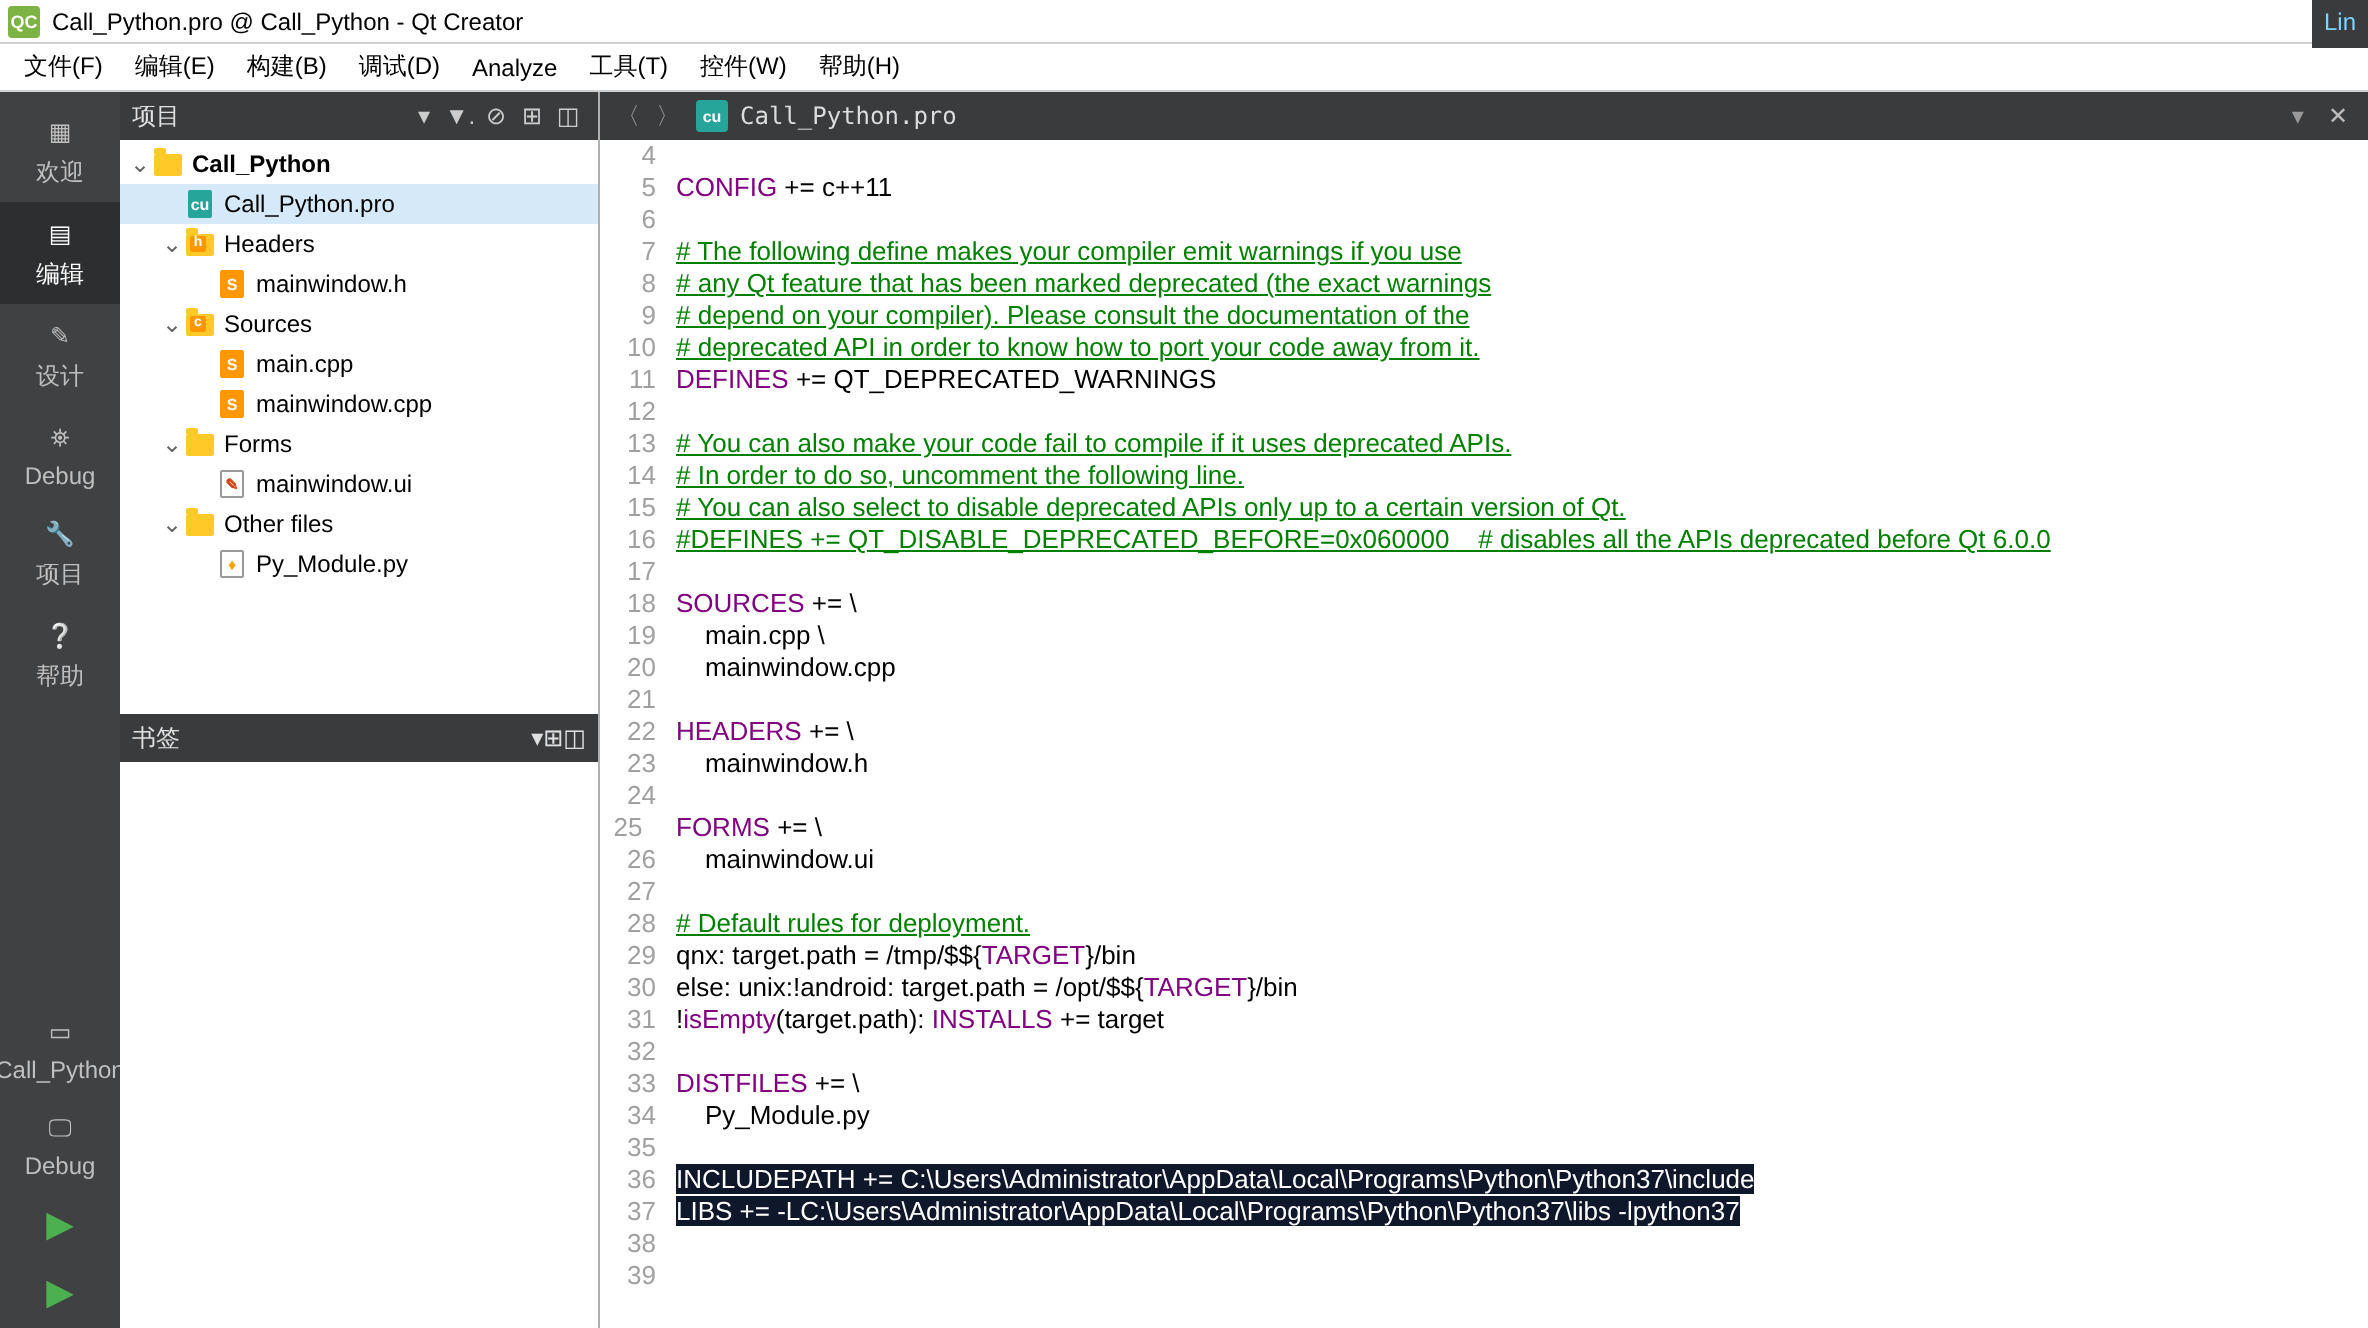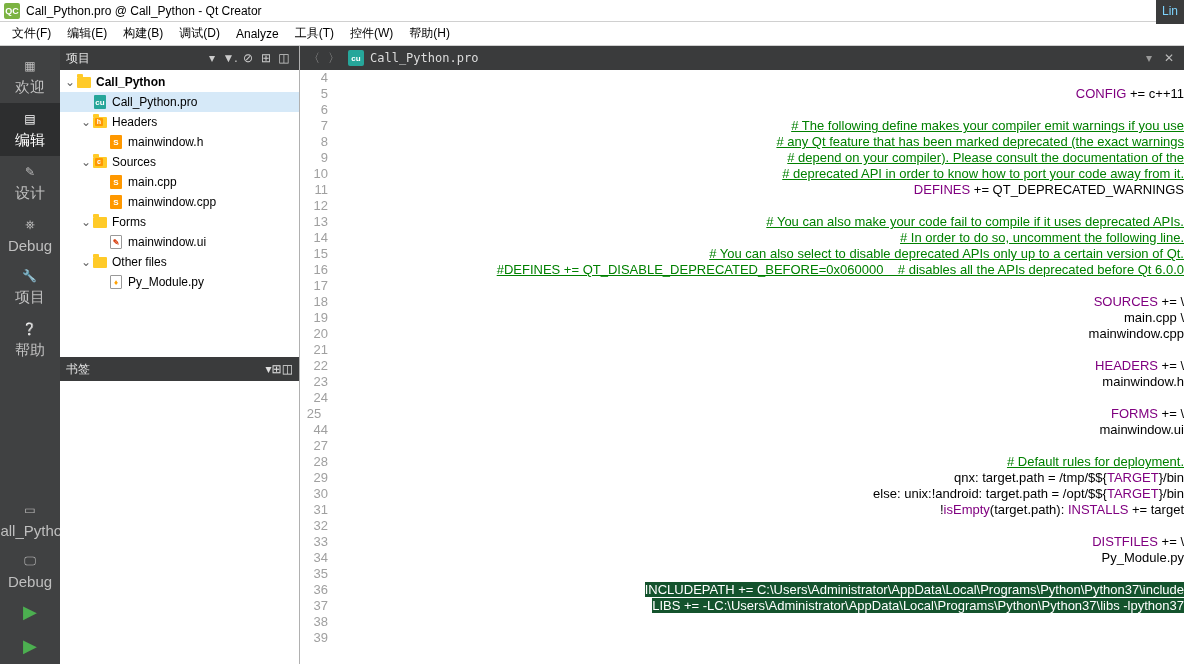--- a/index.html
+++ b/index.html
@@ -14,21 +14,21 @@
 .menubar .mi { padding:2px 8px; cursor:default; }
 
 
 .main { display:flex; height:618px; }
 
 
 .ribbon { width:60px; background:#404142; display:flex; flex-direction:column; align-items:center; padding-top:4px; color:#bfbfbf; }
 .ribbon .ritem { width:100%; display:flex; flex-direction:column; align-items:center; padding:6px 0; cursor:pointer; }
 .ribbon .ritem.active { background:#2d2e2f; color:#fff; }
 .ribbon .ritem .ricon { width:24px; height:20px; display:flex; align-items:center; justify-content:center; margin-bottom:2px; }
-.ribbon .ritem .rlabel { font-size:15px; text-align:center; }
+.ribbon .ritem .rlabel { font-size:12px; text-align:center; }
 .ribbon .spacer { flex:1; }
 
 
 .projpanel { width:240px; background:#fff; border-right:1px solid #b0b0b0; display:flex; flex-direction:column; }
 .panelhdr { height:24px; background:#3a3b3c; color:#e0e0e0; display:flex; align-items:center; padding:0 6px; font-size:12px; }
 .panelhdr .hlabel { flex:1; }
 .panelhdr .hbtn { width:18px; text-align:center; color:#ccc; cursor:pointer; }
 .tree { flex:1; overflow:auto; padding:2px 0; font-size:12px; }
 .node { display:flex; align-items:center; height:20px; padding-left:4px; cursor:default; }
 .node .tw { width:12px; text-align:center; color:#666; }
@@ -46,24 +46,24 @@
 .editor { flex:1; display:flex; flex-direction:column; background:#fff; }
 .edbar { height:24px; background:#3a3b3c; display:flex; align-items:center; padding:0 4px; color:#ddd; }
 .edbar .navbtn { width:20px; text-align:center; color:#999; cursor:pointer; }
 .edbar .brand { width:16px; height:16px; background:#26a69a; border-radius:2px; margin:0 4px; display:flex; align-items:center; justify-content:center; font-size:8px; color:#fff; font-weight:bold; }
 .edbar .fname { flex:1; font-family:"Consolas",monospace; padding-left:2px; }
 .edbar .drop { color:#999; padding:0 6px; }
 .edbar .close { color:#bbb; padding:0 6px; cursor:pointer; }
 .code { flex:1; display:flex; font-family:"Consolas","Courier New",monospace; font-size:13px; line-height:16px; overflow:hidden; background:#fff; position:relative; }
 .gutter { width:36px; text-align:right; color:#a0a0a0; padding-right:8px; user-select:none; background:#fff; }
 .lines { flex:1; white-space:pre; padding-left:2px; }
-.lines .ln { height:16px;text-align:right; }
+.lines .ln { height:16px; }
 .kw { color:#800080; }
 .cm { color:#008000;text-decoration:underline; }
-.selline { background:#14532d; color:#fff; display:inline; }
+.selline { background:#0f172a; color:#fff; display:inline; }
 .watermark { position:absolute; right:10px; bottom:4px; color:#d0d0d0; font-size:13px; font-family:Arial; }
 .linetag { position:absolute; top:0; right:0; background:#3a3b3c; color:#7dd3fc; padding:4px 6px 0 6px; height:24px; font-size:12px; }
 </style>
 </head>
 <body>
 
 <div class="titlebar">
   <div class="logo">QC</div>
   <span>Call_Python.pro @ Call_Python - Qt Creator</span>
 </div>
@@ -271,21 +271,21 @@
           <div style="height: 16px;">16</div>
           <div style="height: 16px;">17</div>
           <div style="height: 16px;">18</div>
           <div style="height: 16px;">19</div>
           <div style="height: 16px;">20</div>
           <div style="height: 16px;">21</div>
           <div style="height: 16px;">22</div>
           <div style="height: 16px;">23</div>
           <div style="height: 16px;">24</div>
           <div style="height: 16px; text-align: center;">25</div>
-          <div style="height: 16px;">44</div>
+          <div style="height: 16px;">26</div>
           <div style="height: 16px;">27</div>
           <div style="height: 16px;">28</div>
           <div style="height: 16px;">29</div>
           <div style="height: 16px;">30</div>
           <div style="height: 16px;">31</div>
           <div style="height: 16px;">32</div>
           <div style="height: 16px;">33</div>
           <div style="height: 16px;">34</div>
           <div style="height: 16px;">35</div>
           <div style="height: 16px;">36</div>

